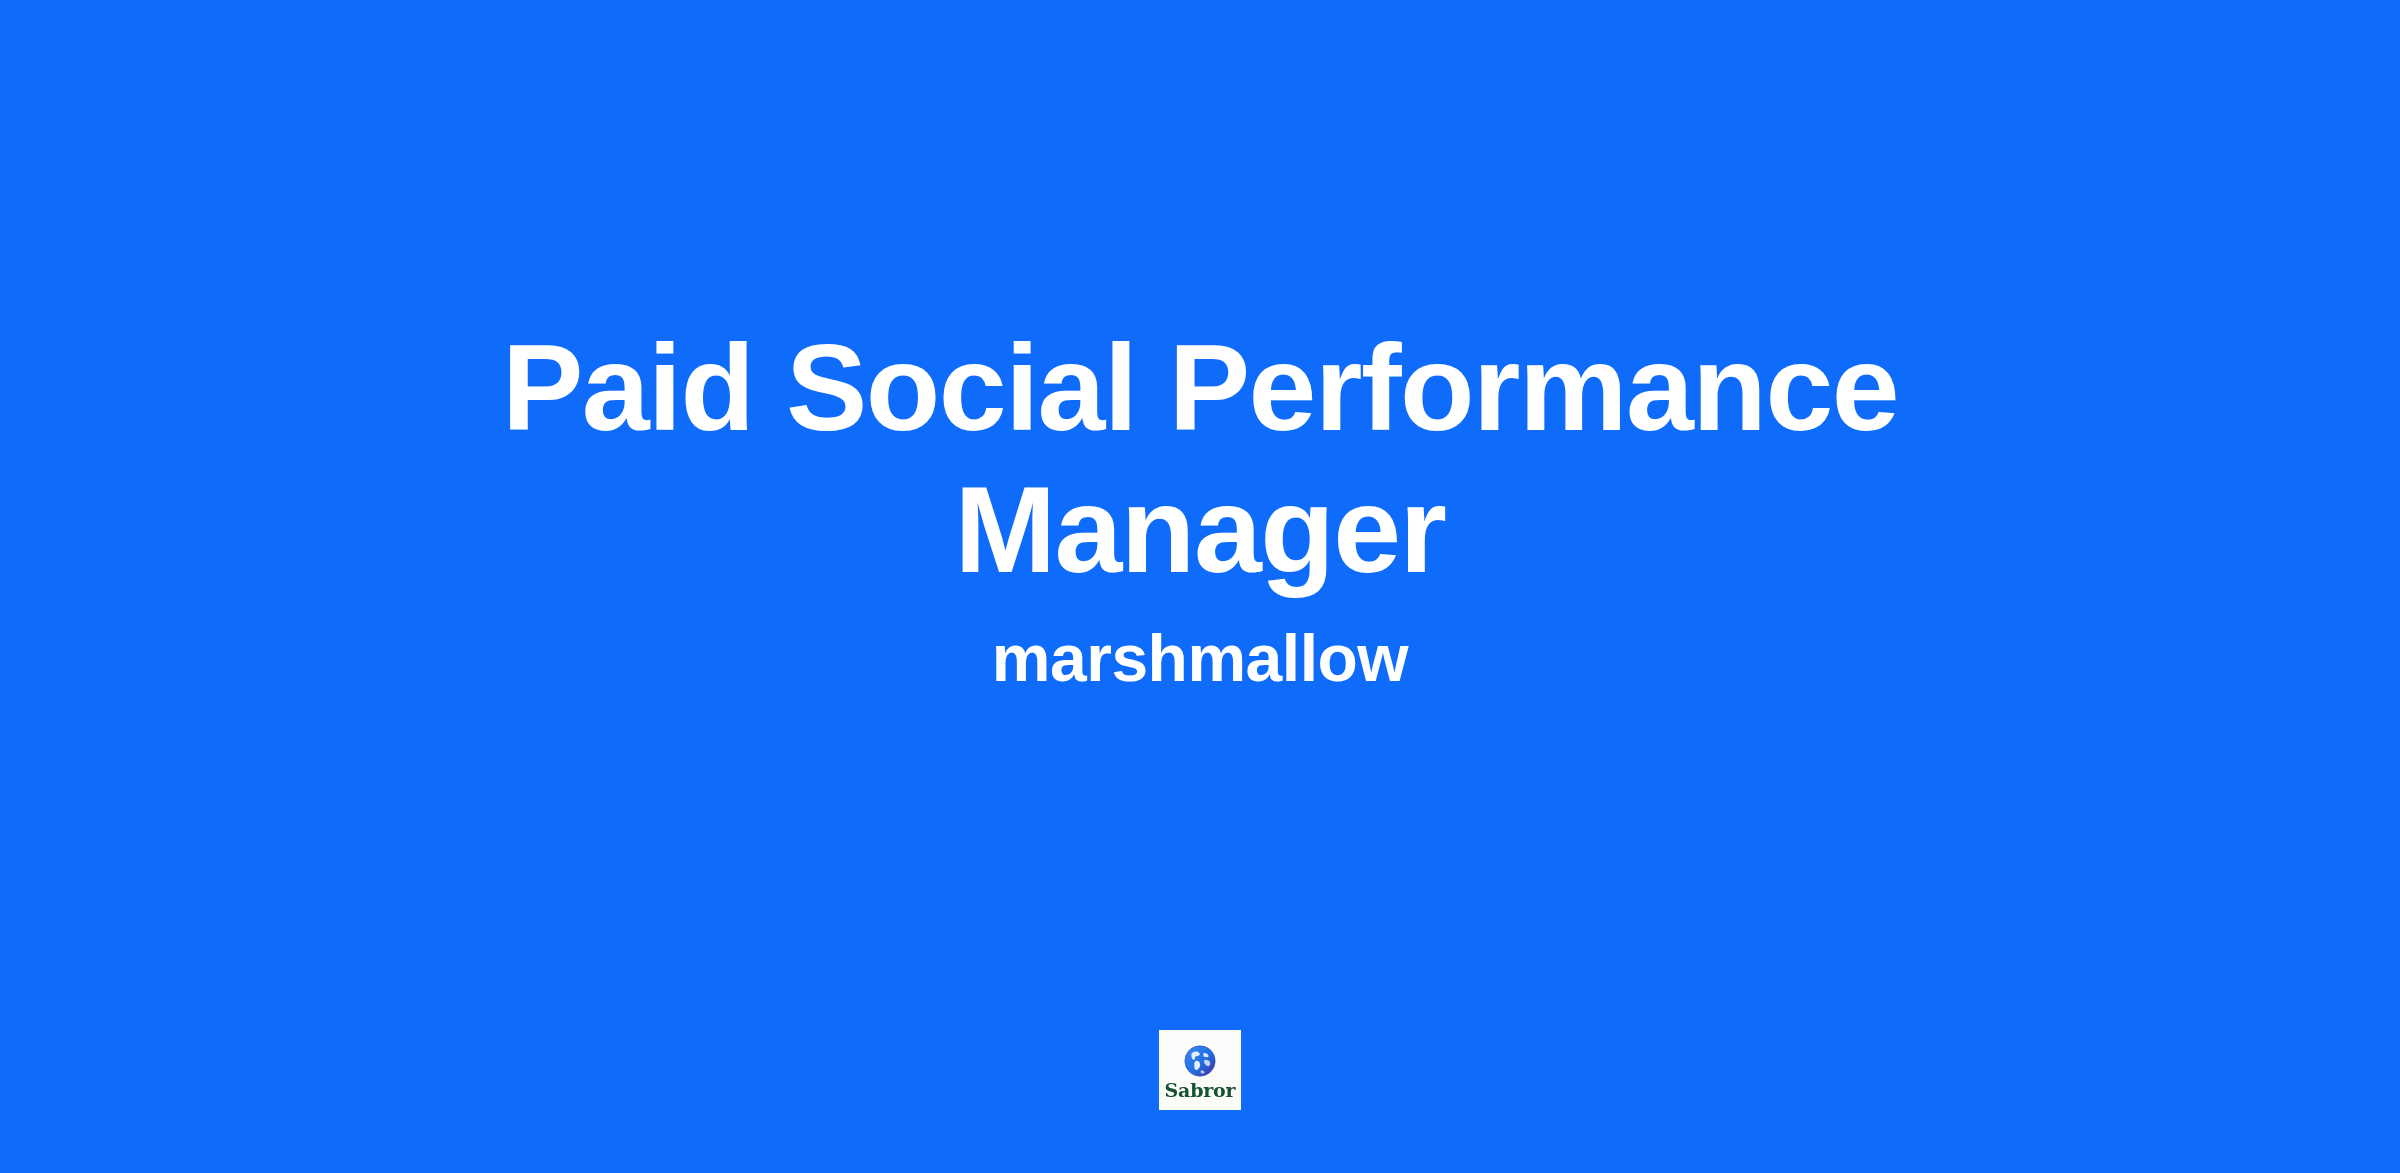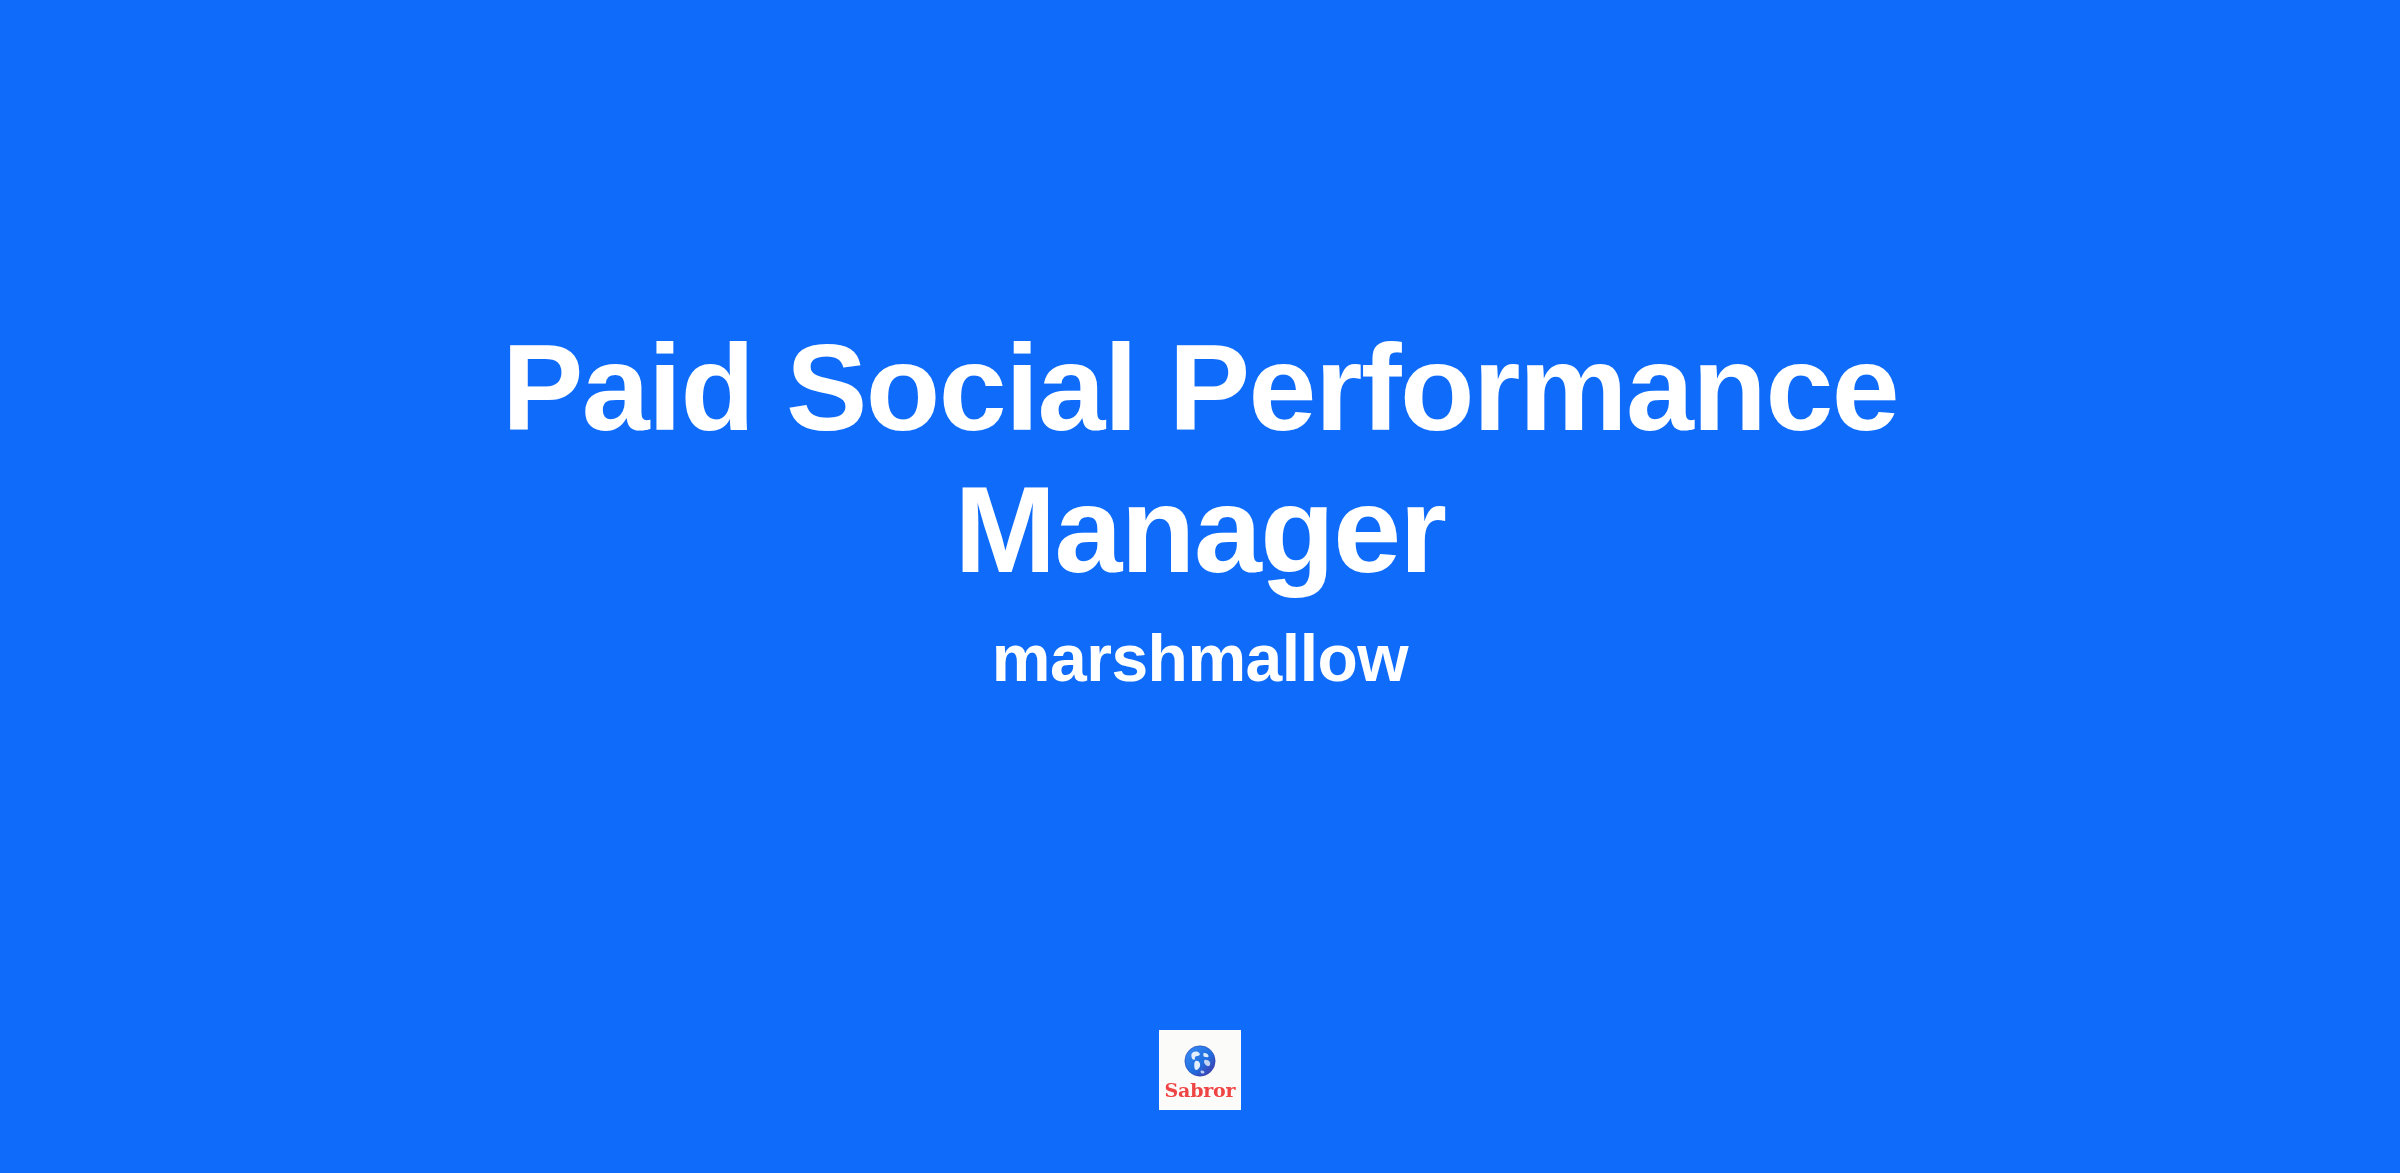--- a/index.html
+++ b/index.html
@@ -84,21 +84,21 @@
     height: 36px;
     display: block;
     margin-top: 2px;
   }
 
   .logo-wordmark {
     font-family: "DejaVu Serif", "Liberation Serif", serif;
     font-weight: 700;
     font-size: 19px;
     line-height: 1;
-    color: #ef4444;
+    color: #14532d;
     letter-spacing: -0.2px;
     margin-top: 1px;
   }
 </style>
 </head>
 <body>
 
 <div class="slide">
 
   <div class="hero">

